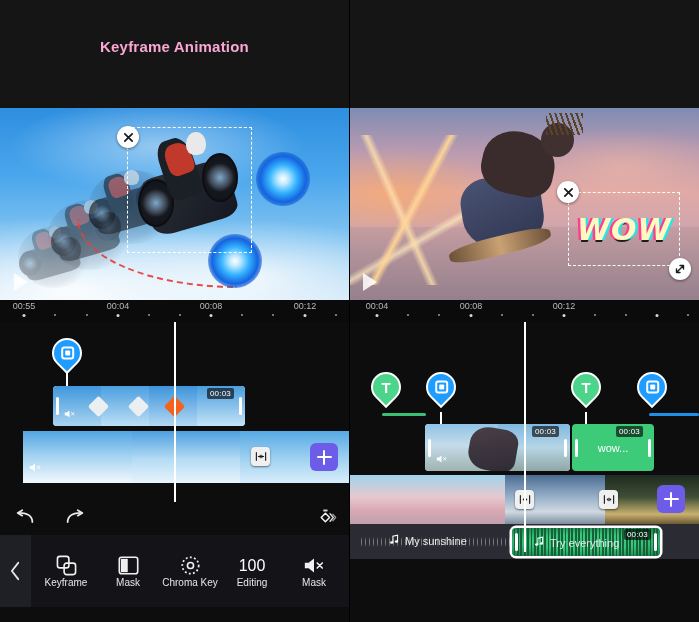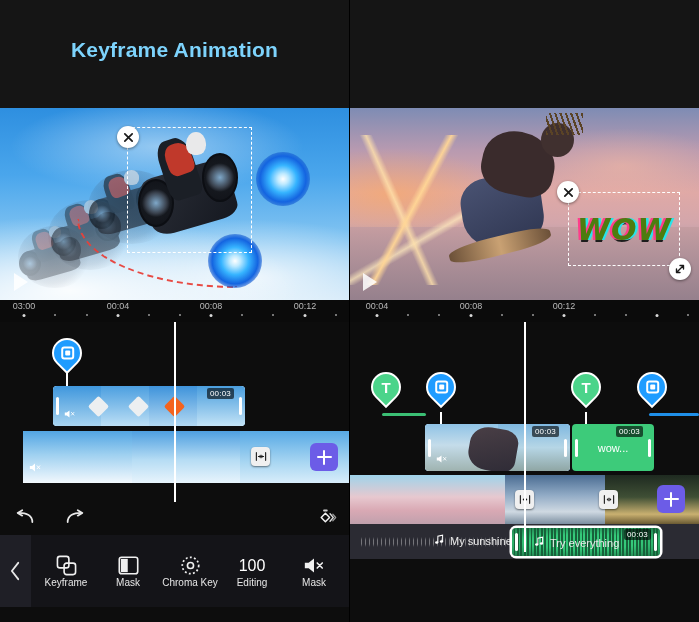--- a/index.html
+++ b/index.html
@@ -3,21 +3,21 @@
 <meta charset="utf-8">
 <style>
   * { margin:0; padding:0; box-sizing:border-box; }
   html,body{ width:699px; height:622px; background:#000; overflow:hidden;
     font-family:"Liberation Sans","DejaVu Sans",sans-serif; }
 
   #app { position:relative; width:699px; height:622px; background:#000; }
 
   
   .header { position:absolute; left:0; top:0; width:699px; height:108px; background:#151515; }
-  .hdr-title { position:absolute; top:38px; color:#7dd3fc; font-size:21px; font-weight:bold;
+  .hdr-title { position:absolute; top:38px; color:#f9a8d4; font-size:15px; font-weight:bold;
     letter-spacing:.2px; white-space:nowrap; }
   .hdr-left  { left:0; width:349px; text-align:center; }
   .hdr-right { left:349px; width:350px; text-align:center; }
 
   
   .panel { position:absolute; top:108px; height:514px; overflow:hidden; background:#0d0d0d; }
   .panel-left  { left:0;   width:349px; }
   .panel-right { left:349px; width:350px; }
 
   
@@ -91,21 +91,21 @@
   .sel-box { position:absolute; border:1.4px dashed #ffffff; }
   .circ-btn { position:absolute; width:22px; height:22px; border-radius:50%;
     background:#fff; display:flex; align-items:center; justify-content:center;
     box-shadow:0 1px 3px rgba(0,0,0,.45); }
   .circ-btn svg { display:block; }
   .play-tri { position:absolute; width:0; height:0;
     border-left:14px solid rgba(255,255,255,.85);
     border-top:9px solid transparent; border-bottom:9px solid transparent; }
 
   .wow { position:absolute; font-size:30px; font-weight:bold; font-style:italic;
-    letter-spacing:1px; color:#4d7c0f; font-family:"DejaVu Sans",sans-serif;
+    letter-spacing:1px; color:#fef9c3; font-family:"DejaVu Sans",sans-serif;
     text-shadow: -2.5px 0 #ff3d8b, 2.5px 0 #28e3ea, 0 2px 0 #1d1d1d; }
 
   
   .ruler { position:absolute; left:0; width:100%; height:22px; background:#0b0b0b; }
   .tick-label { position:absolute; top:1px; color:#b9b9b9; font-size:9px;
     transform:translateX(-50%); white-space:nowrap; }
   .tick-dot { position:absolute; top:14px; width:2px; height:2px; background:#9a9a9a;
     border-radius:50%; transform:translateX(-50%); }
   .tick-dot.big { width:3px; height:3px; background:#d9d9d9; }
 
@@ -235,21 +235,21 @@
       <div class="circ-btn" style="left:117px;top:18px;">
         <svg width="11" height="11" viewBox="0 0 12 12">
             <path d="M2 2 L10 10 M10 2 L2 10" stroke="#1a1a1a" stroke-width="1.9" stroke-linecap="round"></path>
           </svg>
       </div>
 
       <div class="play-tri" style="left:14px;top:165px;"></div>
     </div>
 
     <div class="ruler" style="top:192px;">
-      <div class="tick-label" style="left:24px;">03:00</div>
+      <div class="tick-label" style="left:24px;">00:55</div>
       <div class="tick-label" style="left:118px;">00:04</div>
       <div class="tick-label" style="left:211px;">00:08</div>
       <div class="tick-label" style="left:305px;">00:12</div>
       <div class="tick-dot big" style="left:24px;"></div>
       <div class="tick-dot" style="left:55px;"></div>
       <div class="tick-dot" style="left:87px;"></div>
       <div class="tick-dot big" style="left:118px;"></div>
       <div class="tick-dot" style="left:149px;"></div>
       <div class="tick-dot" style="left:180px;"></div>
       <div class="tick-dot big" style="left:211px;"></div>
@@ -526,21 +526,21 @@
       <div class="split-btn" style="left:250px;top:168px;">
         <svg width="12" height="11" viewBox="0 0 14 12">
             <path d="M1.6 1.5v9 M12.4 1.5v9" stroke="#1a1a1a" stroke-width="1.3" stroke-linecap="round"></path>
             <path d="M6.6 3.6 L4.2 6 L6.6 8.4 Z M7.4 3.6 L9.8 6 L7.4 8.4 Z" fill="#1a1a1a"></path>
           </svg>
       </div>
       <div class="plus-btn" style="left:308px;top:163px;"></div>
 
       <div class="audio-row" style="top:202px;height:35px;">
         <div class="wave" style="left:12px;width:152px;"></div>
-        <div class="audio-lbl" style="left:40px;top:10px;margin-left:45px;">
+        <div class="audio-lbl" style="left:40px;top:10px;">
           <span>
             <svg width="11" height="11" viewBox="0 0 12 12">
                 <path d="M4.2 9.1V2.4l5.2-1.1v6.4" stroke="#fff" stroke-width="1.1" fill="none"></path>
                 <ellipse cx="3" cy="9.3" rx="1.8" ry="1.4" fill="#fff"></ellipse>
                 <ellipse cx="8.2" cy="8.1" rx="1.8" ry="1.4" fill="#fff"></ellipse>
               </svg>
           </span>
           <span>My sunshine</span>
         </div>
 

